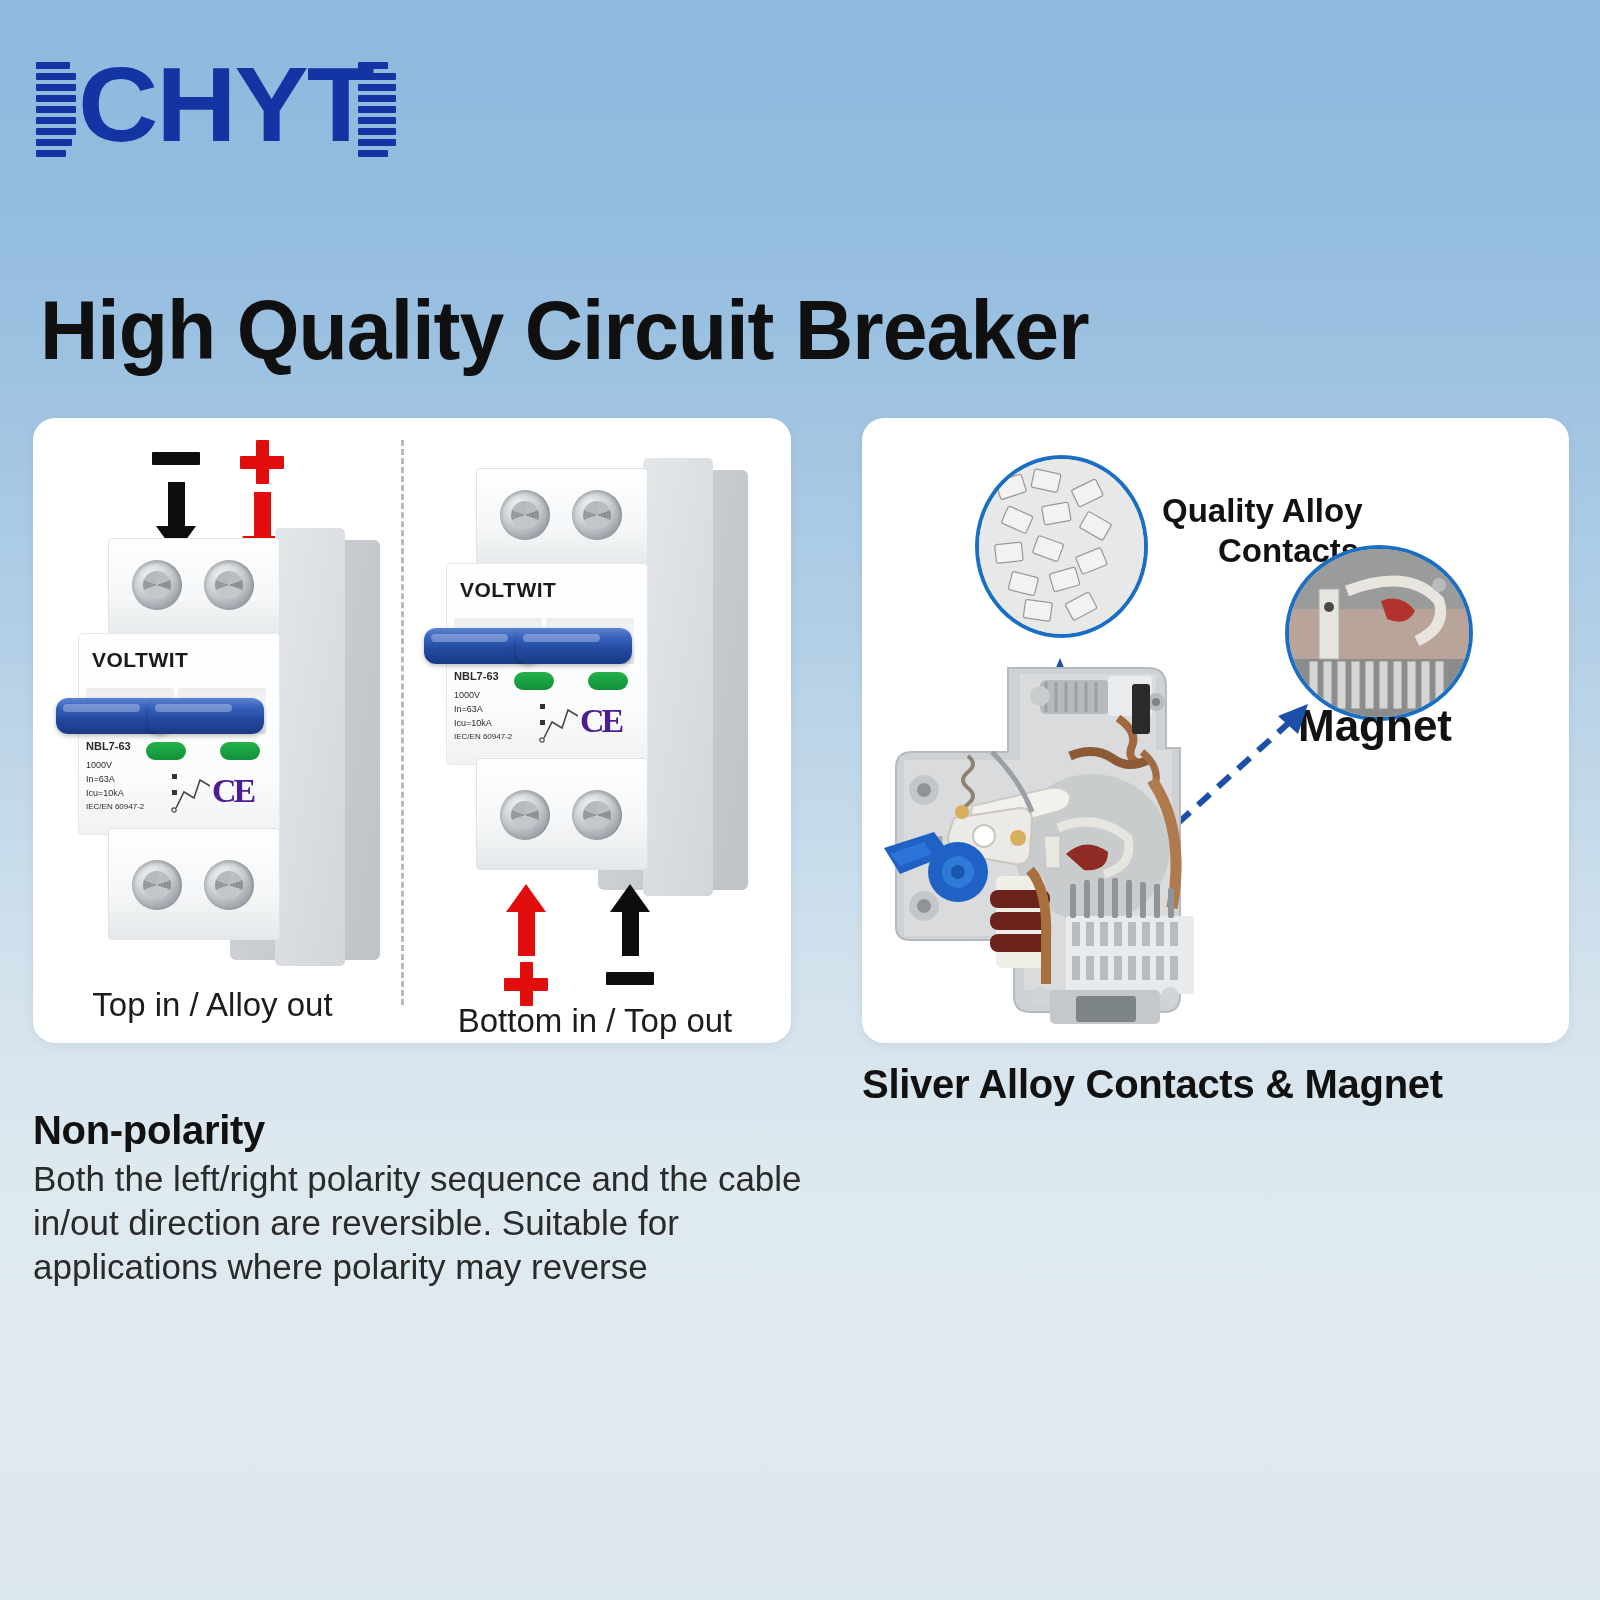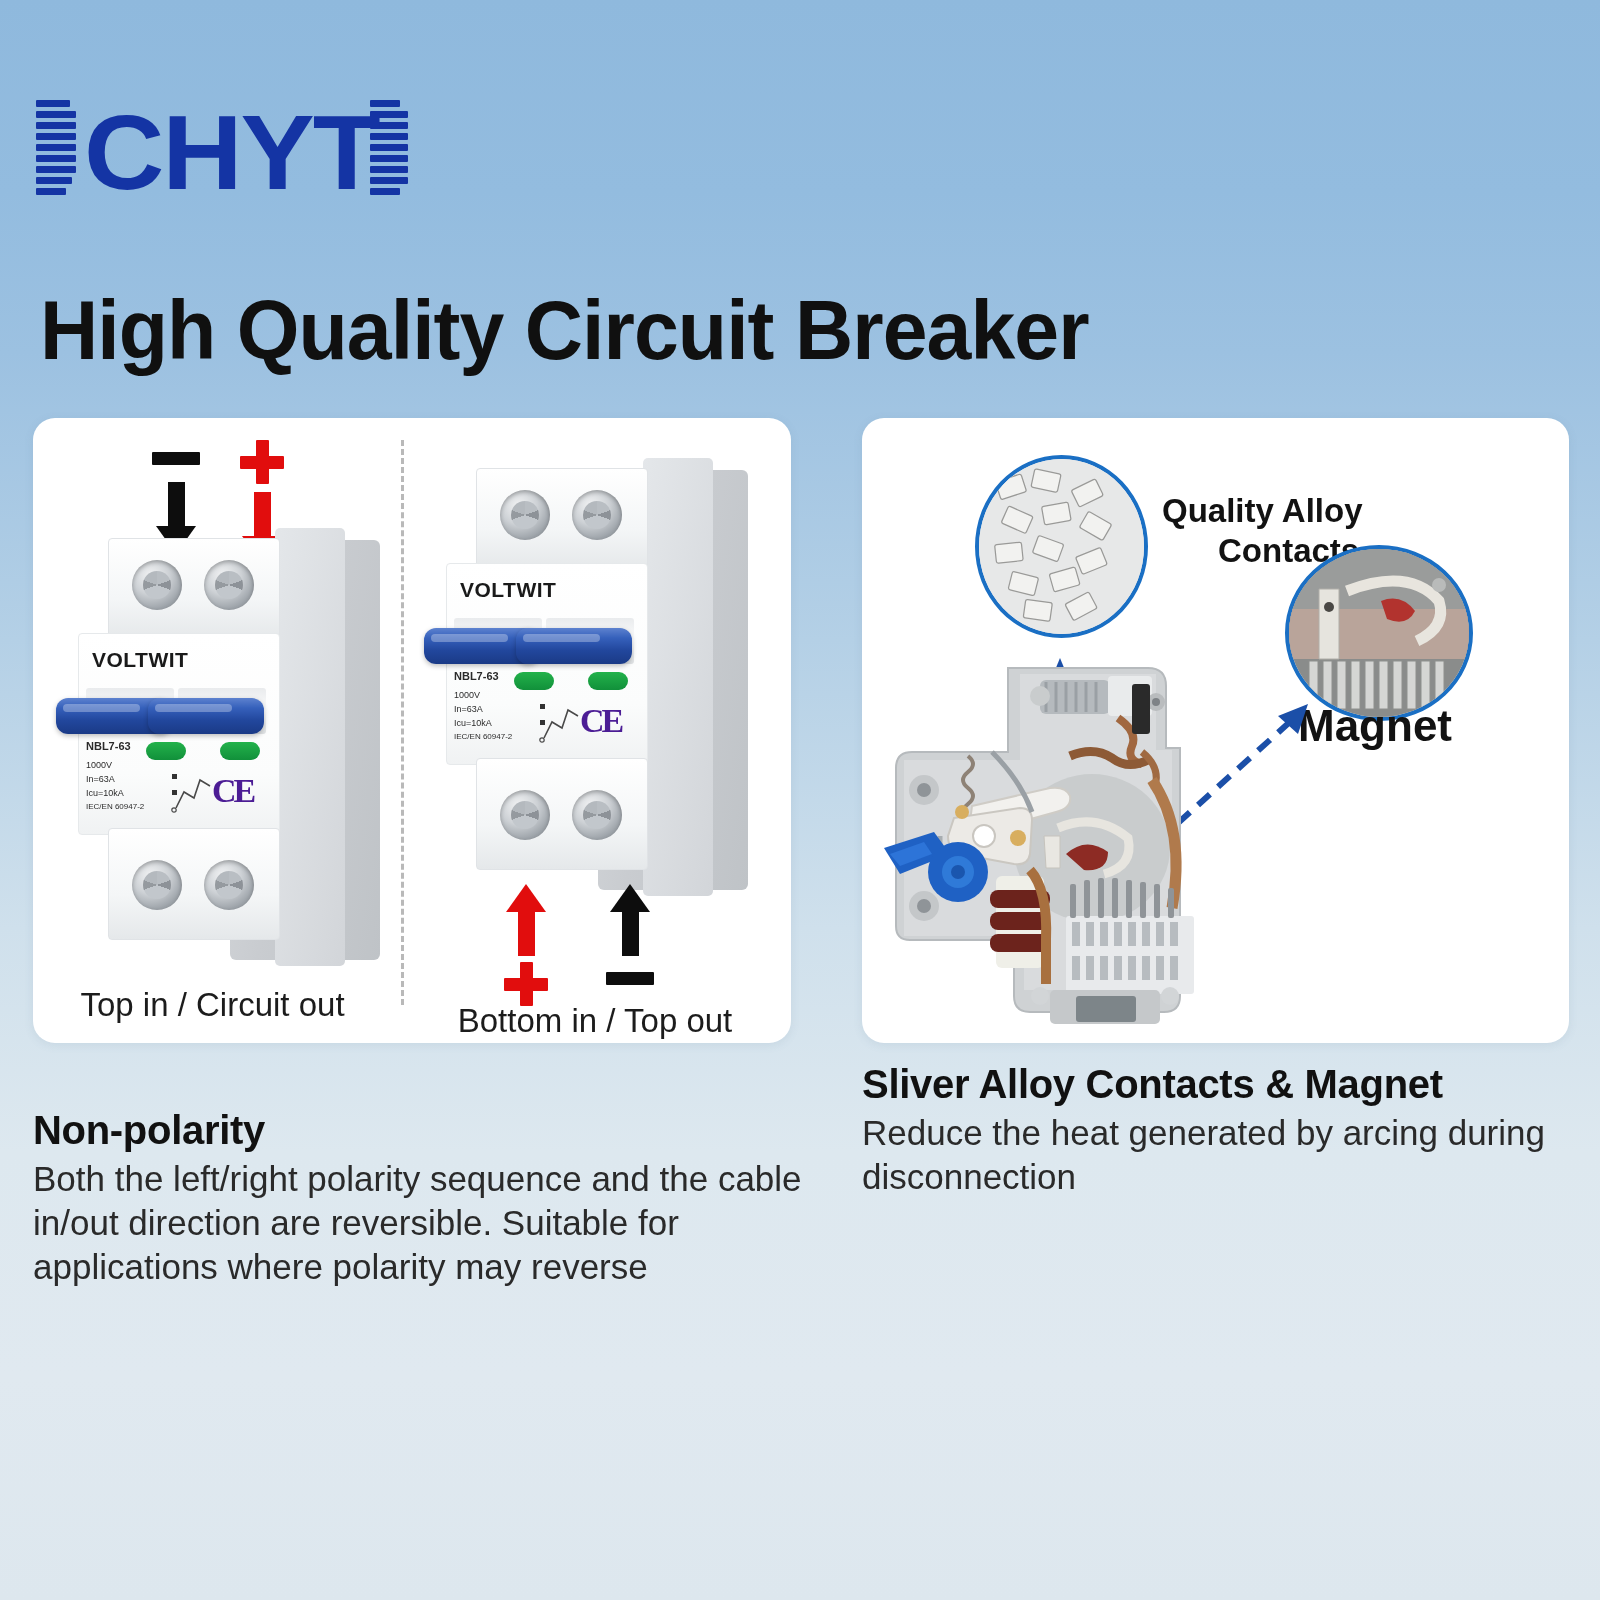--- a/index.html
+++ b/index.html
@@ -5,21 +5,21 @@
   html,body{margin:0;padding:0;}
   body{
     width:1600px;height:1600px;overflow:hidden;
     font-family:"Liberation Sans", sans-serif;
     background:linear-gradient(to bottom, #8fb9dd 0%, #93bcdf 12%, #9cc1e1 22%, #b4d0e6 40%, #cfe0ec 58%, #dde8ef 72%, #e0e9f0 86%, #dde7ee 100%);
     position:relative;
   }
   .page{position:absolute;inset:0;}
 
   
-  .logo{position:absolute;left:36px;top:52px;display:flex;align-items:flex-start;gap:8px;margin-top:48px;}
+  .logo{position:absolute;left:36px;top:52px;display:flex;align-items:flex-end;gap:2px;}
   .bars{display:flex;flex-direction:column;gap:4px;}
   .bars i{display:block;background:#1434a4;height:7px;border-radius:1px;}
   .bars.left i:nth-child(1){width:34px}
   .bars.left i:nth-child(2){width:40px}
   .bars.left i:nth-child(3){width:40px}
   .bars.left i:nth-child(4){width:40px}
   .bars.left i:nth-child(5){width:40px}
   .bars.left i:nth-child(6){width:40px}
   .bars.left i:nth-child(7){width:40px}
   .bars.left i:nth-child(8){width:36px}
@@ -232,21 +232,21 @@
       <rect x="2" y="16" width="5" height="5" fill="#333"></rect>
       <rect x="2" y="32" width="5" height="5" fill="#333"></rect>
     </svg>
     <div class="ce" style="left:152px;top:252px;font-size:34px;letter-spacing:-3px;">CE</div>
 
     <div class="term-blk" style="left:48px;top:308px;width:170px;height:110px;"></div>
     <div class="screw" style="left:72px;top:340px;width:50px;height:50px;"></div>
     <div class="screw" style="left:144px;top:340px;width:50px;height:50px;"></div>
   </div>
 
-  <div class="subcap" style="left:40px;top:986px;width:345px;">Top in / Circuit out</div>
+  <div class="subcap" style="left:40px;top:986px;width:345px;">Top in / Alloy out</div>
 
   <div class="breaker" style="left:428px;top:450px;width:320px;height:460px;">
     <div class="bk-side" style="left:170px;top:20px;width:150px;height:420px;border-radius:6px;"></div>
     <div class="bk-side" style="left:215px;top:8px;width:70px;height:438px;background:linear-gradient(100deg,#e4e7ea,#d2d5d9);"></div>
     <div class="term-blk" style="left:48px;top:18px;width:170px;height:100px;"></div>
     <div class="screw" style="left:72px;top:40px;width:50px;height:50px;"></div>
     <div class="screw" style="left:144px;top:40px;width:50px;height:50px;"></div>
     <div class="face" style="left:18px;top:113px;width:200px;height:200px;"></div>
     <div class="brand" style="left:32px;top:128px;font-size:21px;">VOLTWIT</div>
     <div class="toggle-slot" style="left:26px;top:168px;width:88px;height:46px;"></div>
@@ -461,16 +461,15 @@
     </svg>
   </div>
 
   <div class="cap" style="left:33px;top:1108px;width:780px;">
     <h3>Non-polarity</h3>
     <p>Both the left/right polarity sequence and the cable in/out direction are reversible. Suitable for applications where polarity may reverse</p>
   </div>
 
   <div class="cap" style="left:862px;top:1062px;width:710px;">
     <h3>Sliver Alloy Contacts &amp; Magnet</h3>
-    <p>Reduce the heat generated by arcing during disconnection</p>
   </div>
 
 </div>
 
 </body></html>

